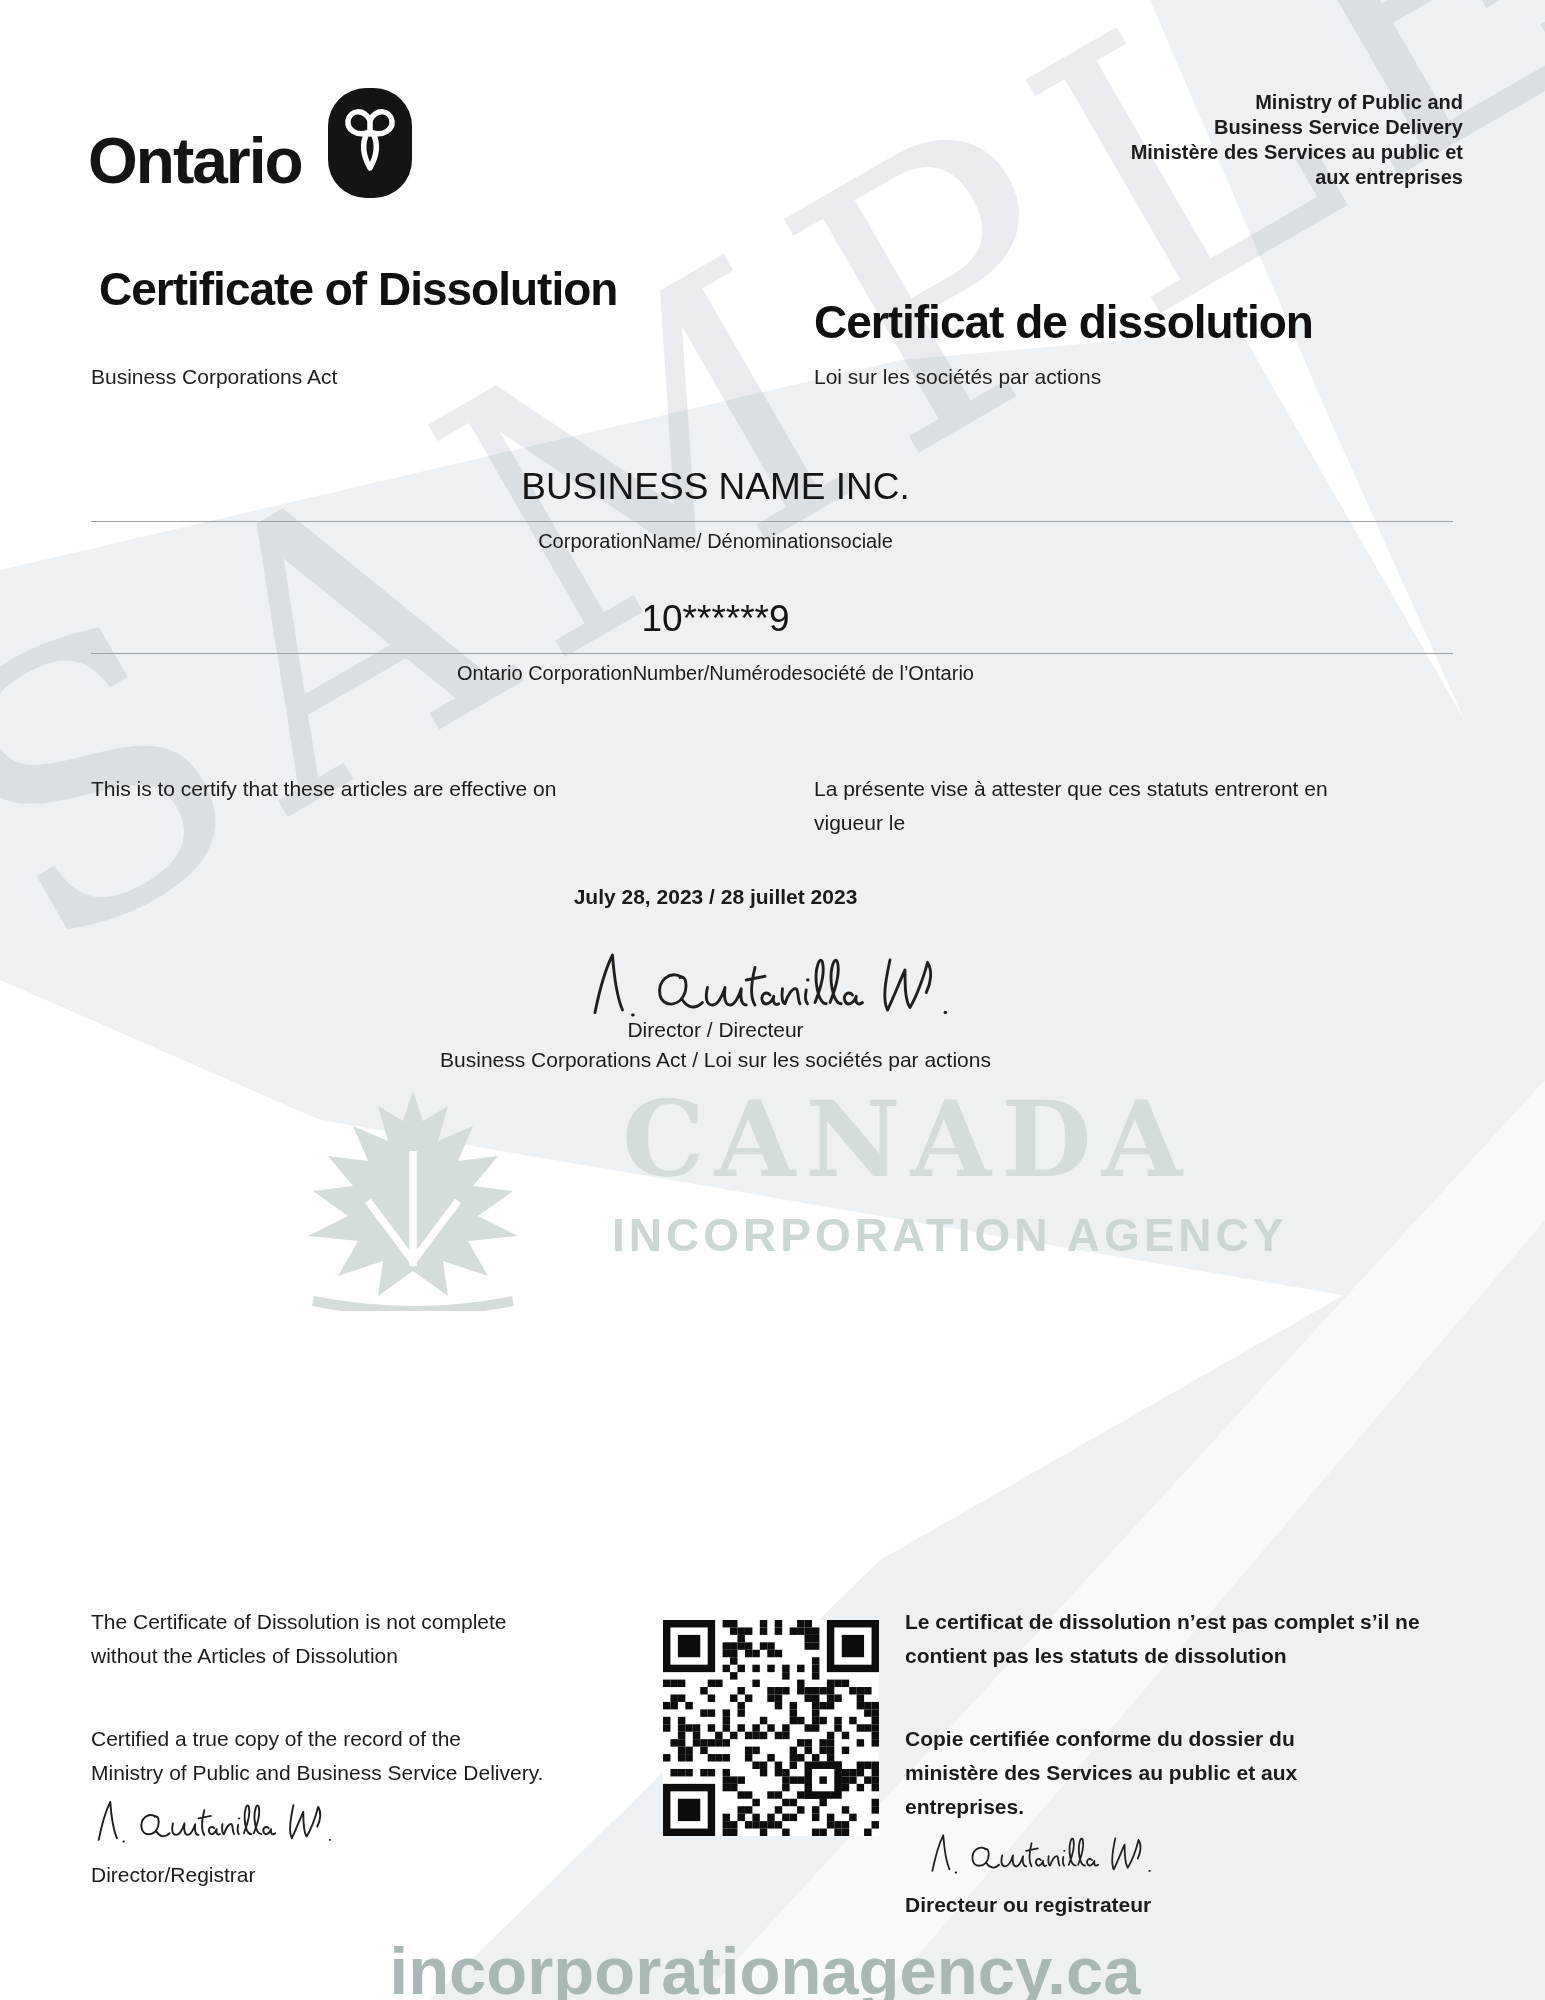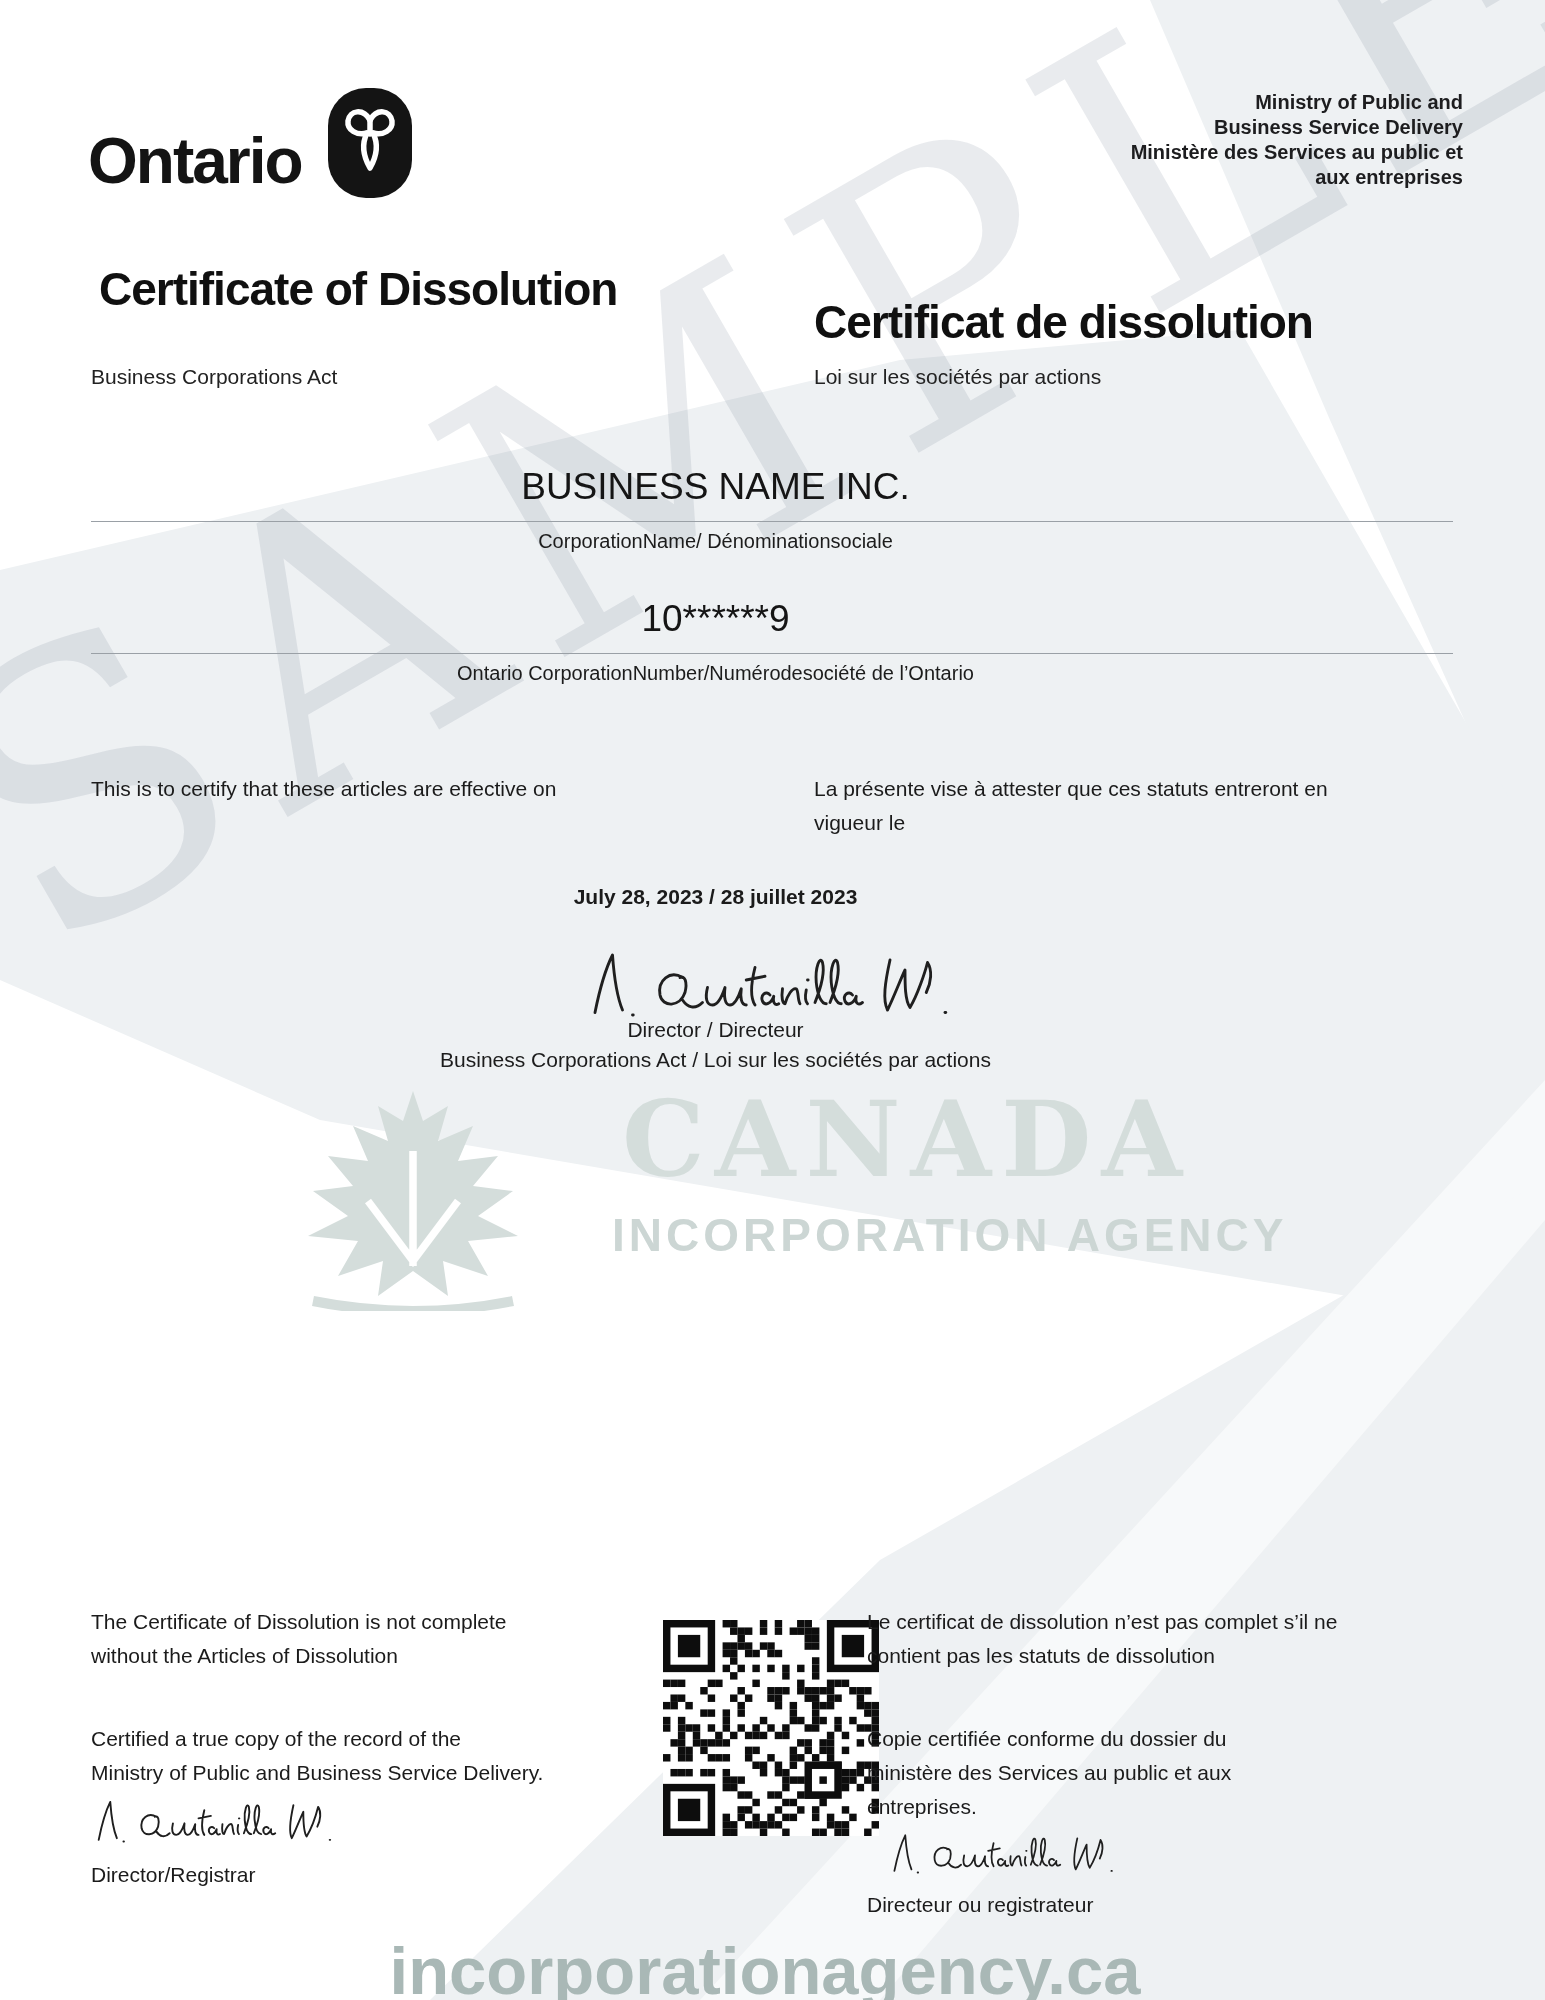--- a/index.html
+++ b/index.html
@@ -426,21 +426,21 @@
         <rect x="178.75862068965517" y="14.89655172413793" width="22.344827586206897" height="22.344827586206897"></rect>
         <rect x="0" y="163.86206896551724" width="52.137931034482754" height="52.137931034482754"></rect>
         <rect fill="#fff" x="7.448275862068965" y="171.3103448275862" width="37.241379310344826" height="37.241379310344826"></rect>
         <rect x="14.89655172413793" y="178.75862068965517" width="22.344827586206897" height="22.344827586206897"></rect>
         <rect x="141.51724137931035" y="141.51724137931035" width="37.241379310344826" height="37.241379310344826"></rect>
         <rect fill="#fff" x="148.9655172413793" y="148.9655172413793" width="22.344827586206897" height="22.344827586206897"></rect>
         <rect x="156.41379310344828" y="156.41379310344828" width="7.448275862068965" height="7.448275862068965"></rect>
       </svg>
   </div>
 
-  <div class="abs fcol body-txt" style="left:867px;top:1605px;width:600px;">
+  <div class="abs fcol body-txt" style="left:905px;top:1605px;width:600px;font-weight:bold;">
     <div>Le certificat de dissolution n’est pas complet s’il ne</div>
     <div>contient pas les statuts de dissolution</div>
     <div style="height:49px;"></div>
     <div>Copie certifiée conforme du dossier du</div>
     <div>ministère des Services au public et aux</div>
     <div>entreprises.</div>
     <svg width="250" height="62" viewBox="0 0 320 80" style="margin:2px 0 0 14px;">
       <use href="#sig"></use>
     </svg>
     <div>Directeur ou registrateur</div>

